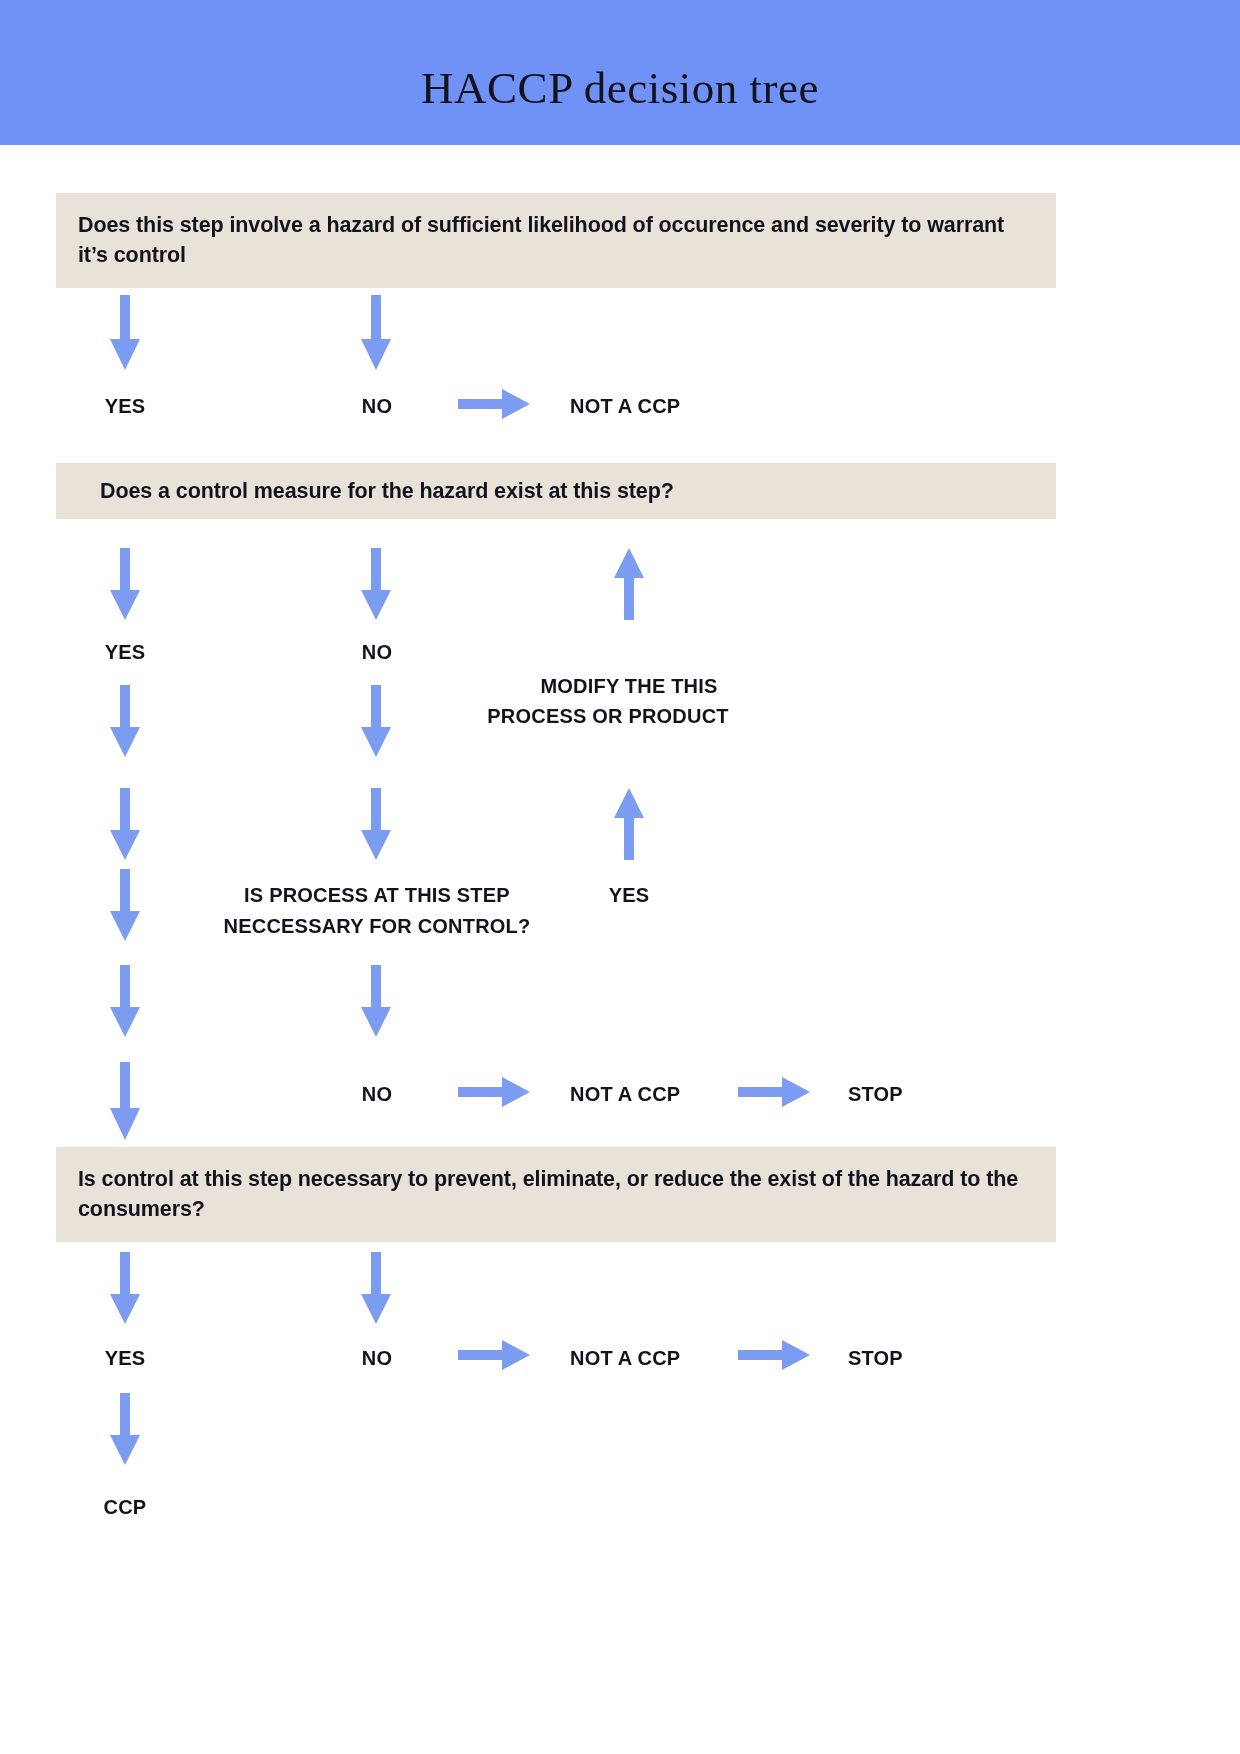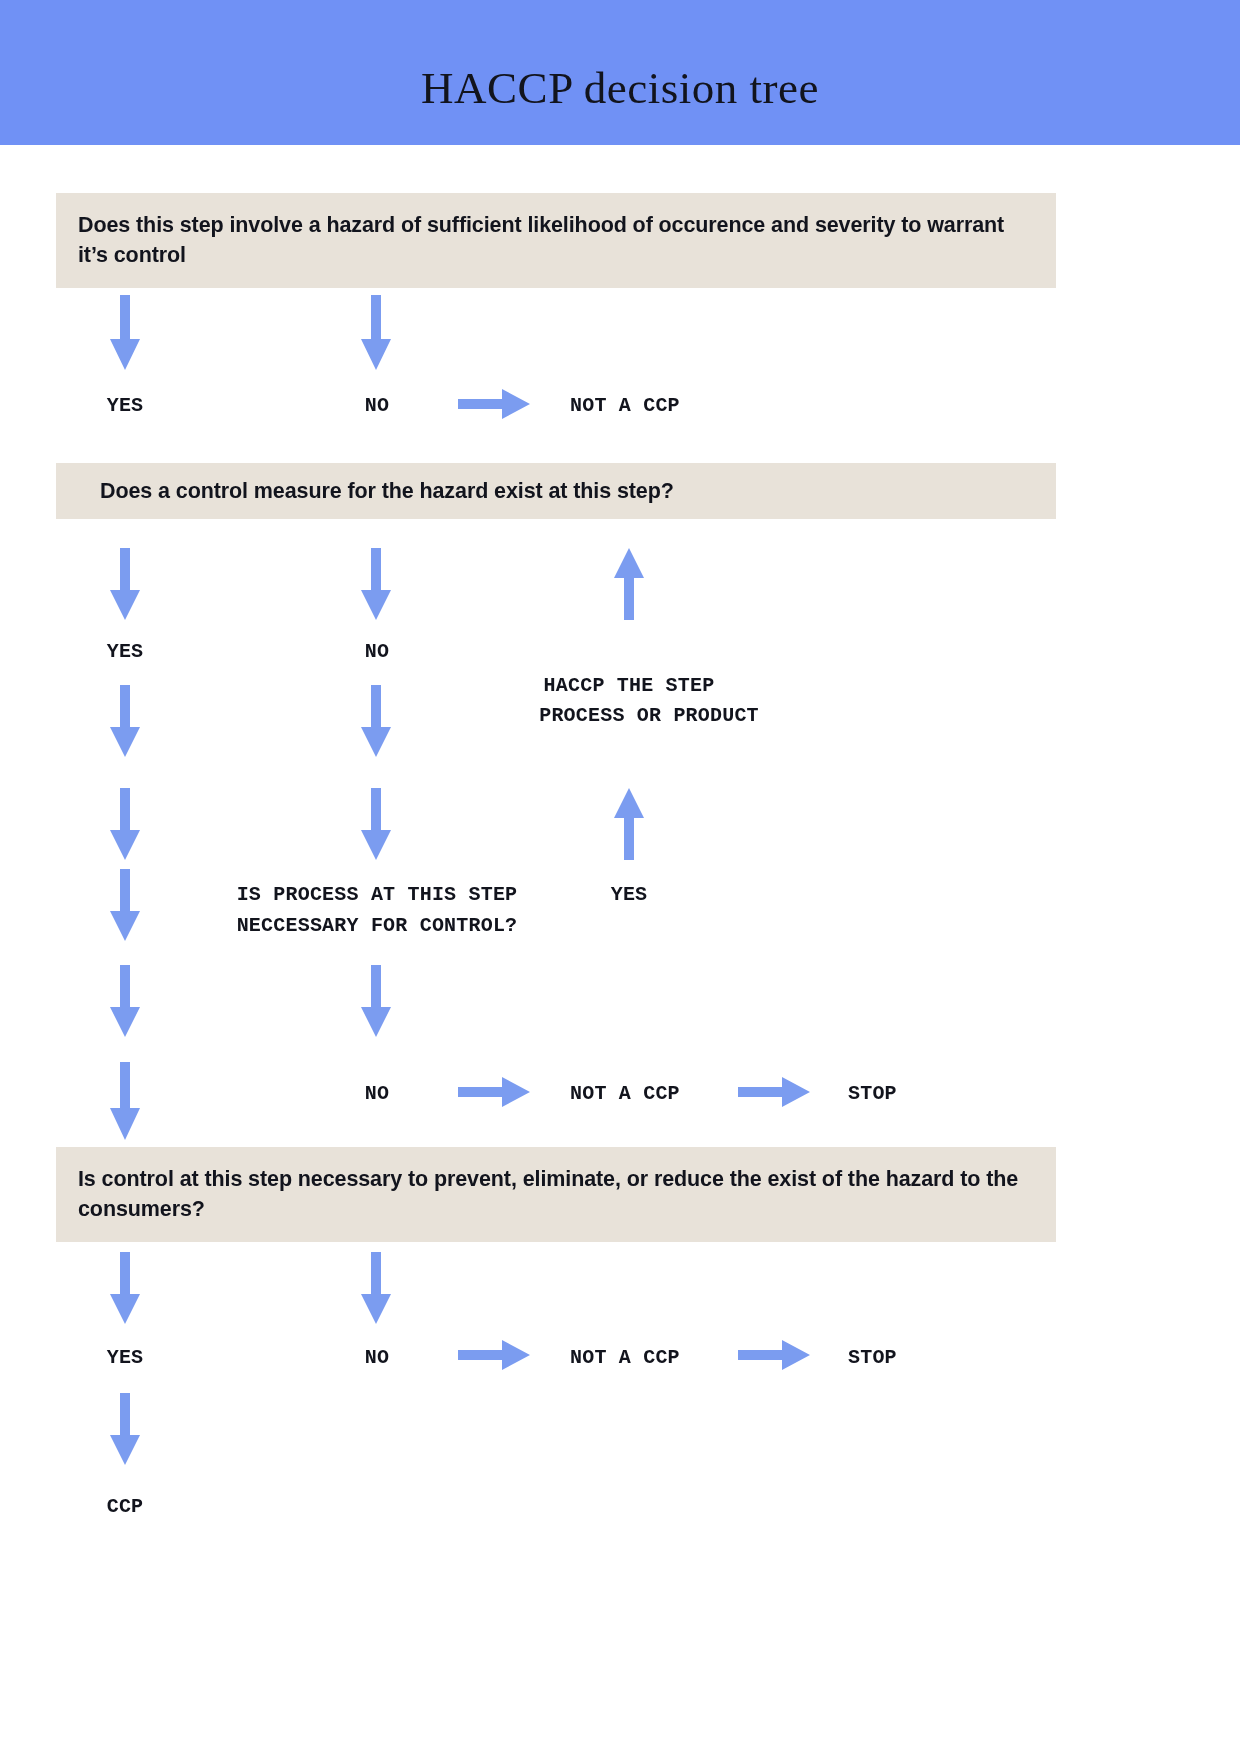--- a/index.html
+++ b/index.html
@@ -59,21 +59,20 @@
 
   
   .flow-label {
     position: absolute;
     font-size: 20px;
     font-weight: bold;
     color: #12141d;
     white-space: pre;
     letter-spacing: 0.2px;
     line-height: 1.5;
-    font-family: Liberation Mono, monospace;
   }
   .flow-label.center {
     text-align: center;
     transform: translateX(-50%);
   }
 
   
   .arrow {
     position: absolute;
   }
@@ -124,22 +123,22 @@
 </div>
 <div class="arrow" style="left:612px; top:548px;">
   <svg width="34" height="72" viewBox="0 0 34 72">
       <path d="M17 0 L32 30 h-10 v42 h-10 V30 H2 z" fill="#7b9cf0"></path>
     </svg>
 </div>
 
 <div class="flow-label center" style="left:125px; top:637px;">YES</div>
 <div class="flow-label center" style="left:377px; top:637px;">NO</div>
 
-<div class="flow-label center" style="left:629px; top:671px;">HACCP THE STEP</div>
-<div class="flow-label center" style="left:649px; top:701px;">PROCESS OR PRODUCT</div>
+<div class="flow-label center" style="left:629px; top:671px;">MODIFY THE THIS</div>
+<div class="flow-label center" style="left:608px; top:701px;">PROCESS OR PRODUCT</div>
 
 <div class="arrow" style="left:108px; top:685px;">
   <svg width="34" height="72" viewBox="0 0 34 72">
       <path d="M12 0 h10 v42 h10 L17 72 L2 42 h10 z" fill="#7b9cf0"></path>
     </svg>
 </div>
 <div class="arrow" style="left:359px; top:685px;">
   <svg width="34" height="72" viewBox="0 0 34 72">
       <path d="M12 0 h10 v42 h10 L17 72 L2 42 h10 z" fill="#7b9cf0"></path>
     </svg>

